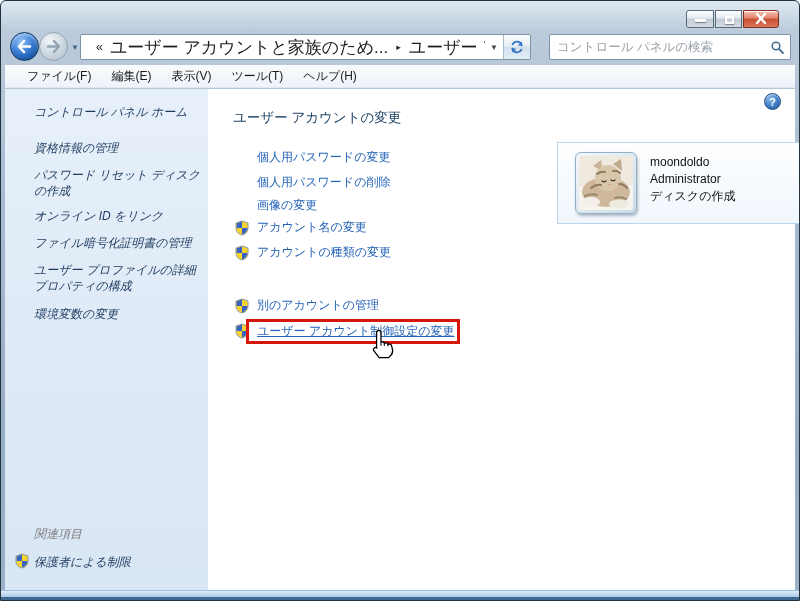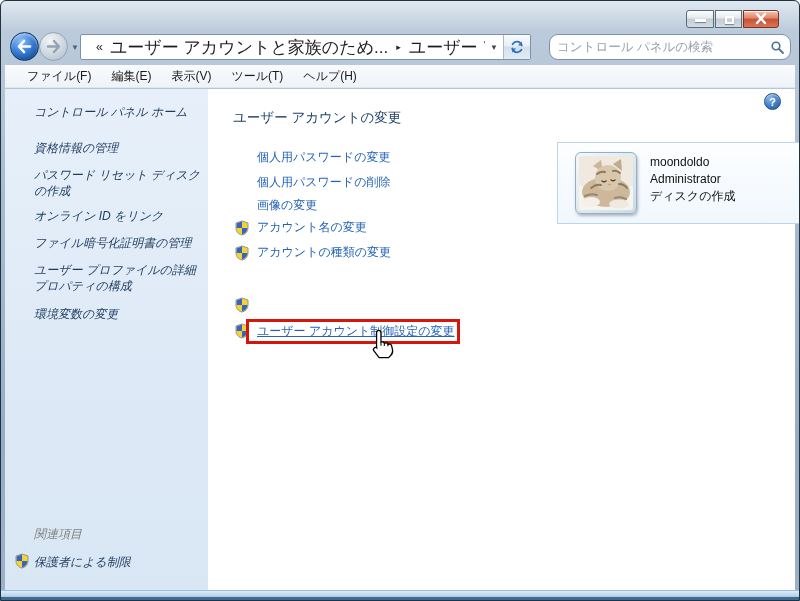--- a/index.html
+++ b/index.html
@@ -34,21 +34,21 @@
   .addrwrap{position:absolute;left:79px;top:33px;width:451px;height:26px;display:flex;
     border:1px solid #7c92a6;border-radius:2px;background:#fff;overflow:hidden;}
   .addrmain{flex:1;display:flex;align-items:center;padding-left:5px;white-space:nowrap;overflow:hidden;}
   .crumb{color:#1b1b1b;font-size:17px;}
   .chev{color:#1b1b1b;margin:0 7px 0 6px;font-size:12.5px;}
   .crumbsep{font-size:9px;color:#222;margin:0 8px;}
   .addrdrop{width:18px;display:flex;align-items:center;justify-content:center;font-size:8px;color:#444;}
   .refreshbtn{width:27px;border-left:1px solid #a9bac8;display:flex;align-items:center;justify-content:center;
     background:linear-gradient(180deg,#fafcfe 0%,#e8eff6 45%,#d3e0ec 50%,#e2ecf5 100%);}
   .searchbox{position:absolute;left:548px;top:33px;width:242px;height:26px;background:#fff;
-    border:1px solid #7c92a6;border-radius:9px;display:flex;align-items:center;}
+    border:1px solid #7c92a6;border-radius:2px;display:flex;align-items:center;}
   .searchbox input{flex:1;border:none;outline:none;background:transparent;padding:0 0 0 7px;
     font:12.5px "Liberation Sans","DejaVu Sans",sans-serif;color:#333;}
   .searchbox input::placeholder{color:#98a1ab;opacity:1;}
   .searchicon{width:26px;display:flex;align-items:center;justify-content:center;}
   
   .menubar{position:absolute;left:4px;right:4px;top:64px;height:23px;display:flex;align-items:center;
     background:linear-gradient(180deg,#f9fbfd 0%,#eef3f9 100%);border-bottom:1px solid #e0e6ee;padding-left:12px;}
   .menuitem{padding:0 10px;color:#1a1a1a;cursor:default;}
   
   .bodyarea{position:absolute;left:4px;right:4px;top:88px;bottom:10px;background:#fff;}
@@ -210,20 +210,21 @@
       </svg>
       <span class="txt">アカウントの種類の変更</span>
     </div>
 
     <div class="shieldrow" style="top:208px">
       <svg width="16" height="16" viewBox="0 0 16 16">
         <path d="M8 1 L14 3 V8 C14 12 11.2 14.4 8 15 C4.8 14.4 2 12 2 8 V3 Z" fill="#f6d32d" stroke="#8a97a3" stroke-width="1"></path>
         <path d="M8 1.6 L2.7 3.4 V8 H8 Z" fill="#3663c4"></path>
         <path d="M8 8 H13.3 C13.2 11.5 10.8 13.7 8 14.3 Z" fill="#3663c4"></path>
       </svg>
+      <span class="txt">別のアカウントの管理</span>
     </div>
 
     <span class="hlshield">
       <svg width="16" height="16" viewBox="0 0 16 16">
         <path d="M8 1 L14 3 V8 C14 12 11.2 14.4 8 15 C4.8 14.4 2 12 2 8 V3 Z" fill="#f6d32d" stroke="#8a97a3" stroke-width="1"></path>
         <path d="M8 1.6 L2.7 3.4 V8 H8 Z" fill="#3663c4"></path>
         <path d="M8 8 H13.3 C13.2 11.5 10.8 13.7 8 14.3 Z" fill="#3663c4"></path>
       </svg>
     </span>
     <div class="hlbox">

